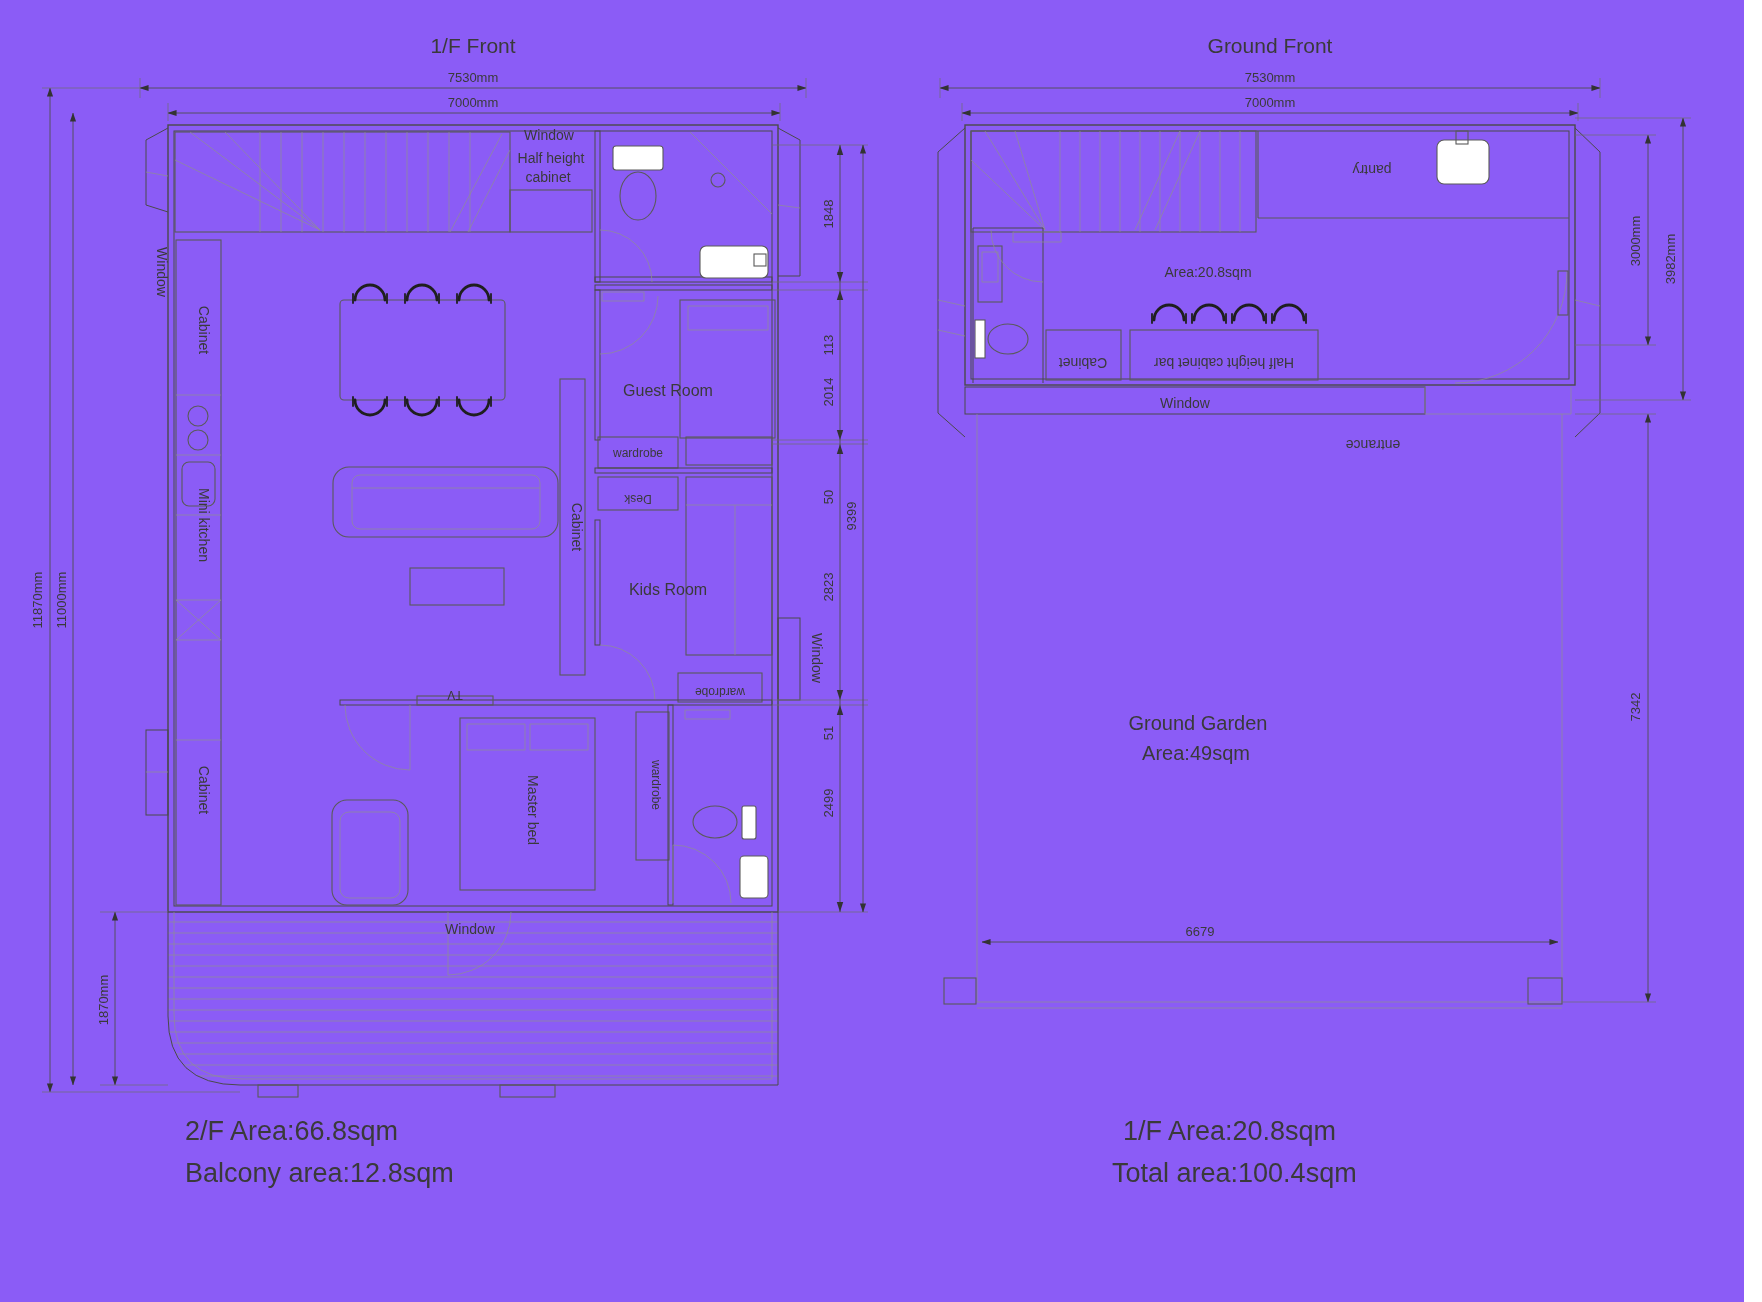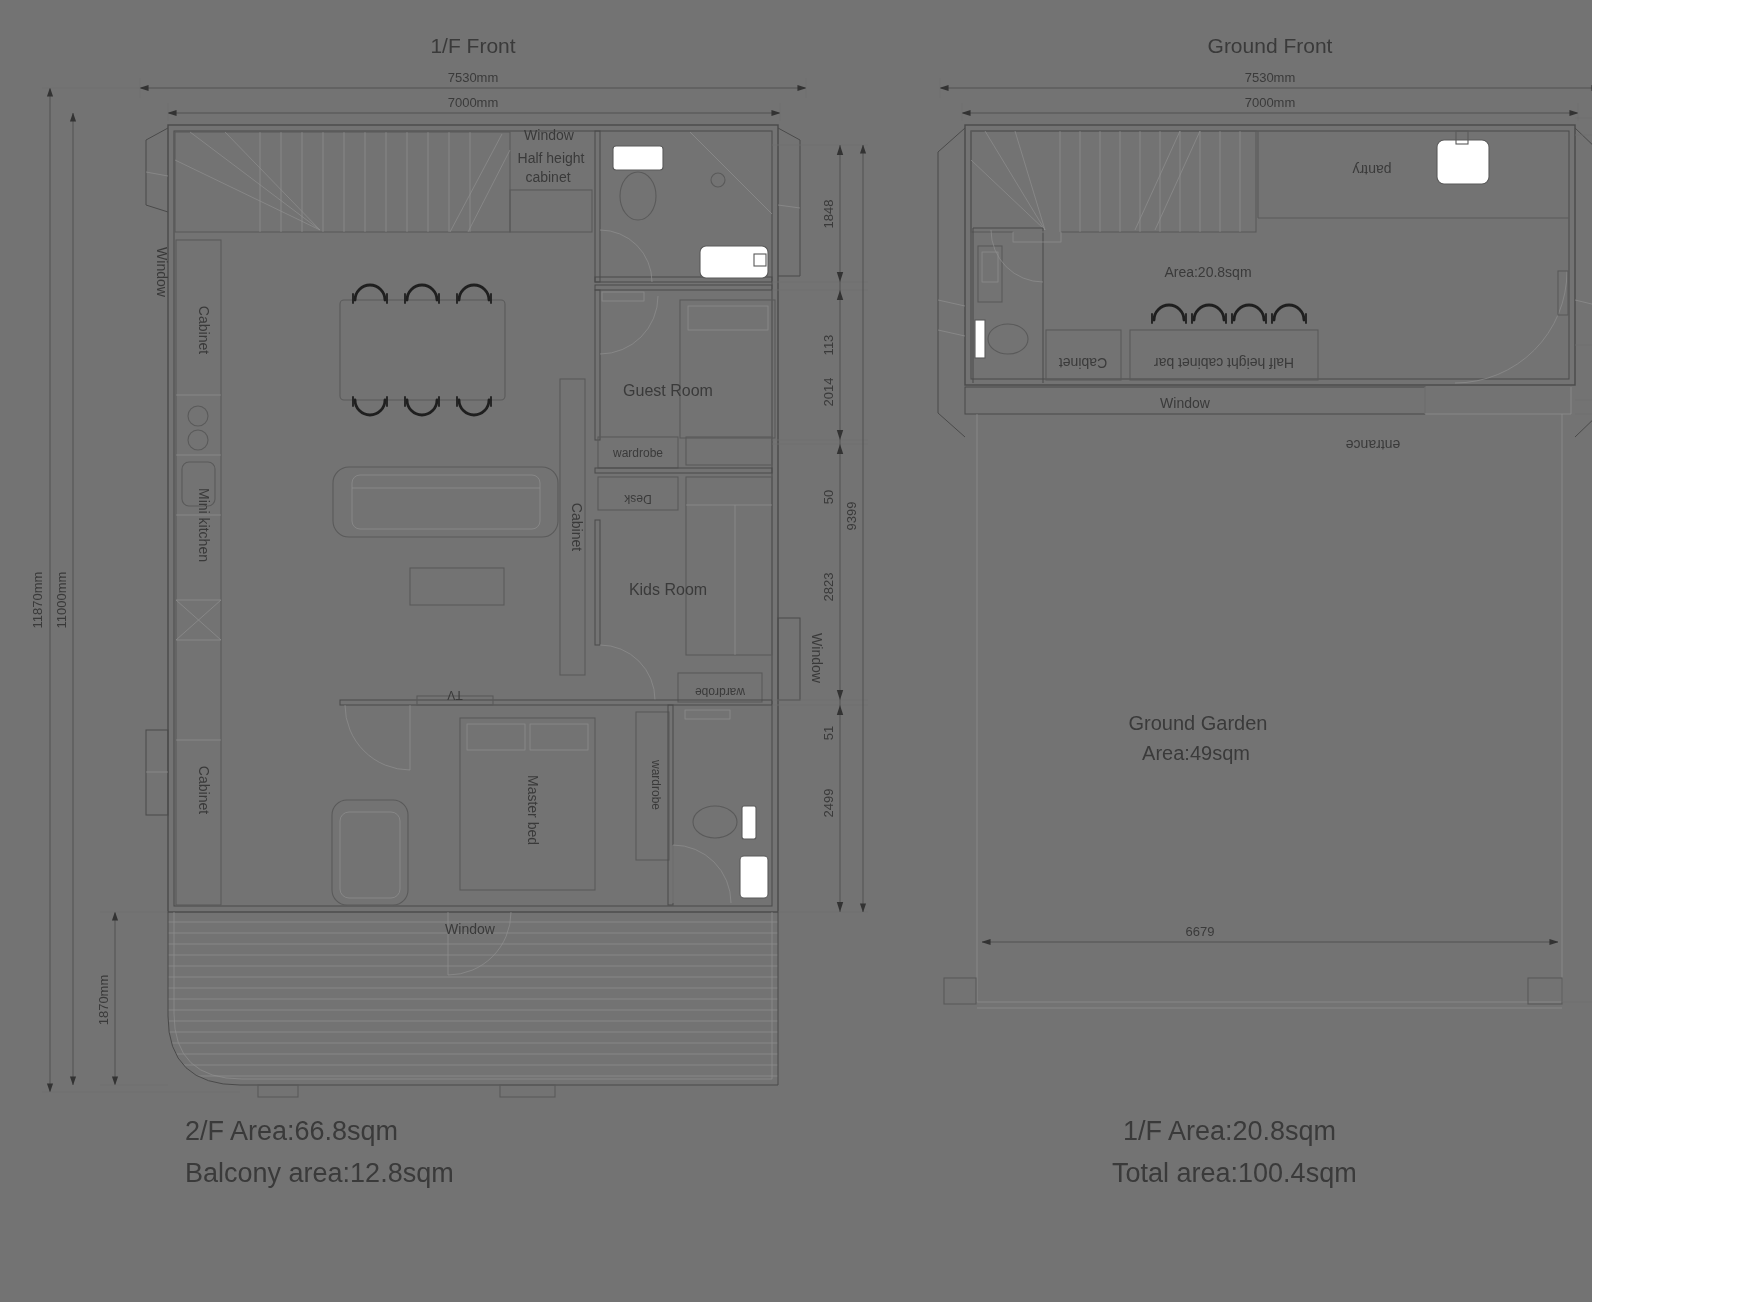--- a/index.html
+++ b/index.html
@@ -1,16 +1,16 @@
 <!DOCTYPE html>
 <html><head>
 <meta charset="utf-8">
 <style>
   html,body{margin:0;padding:0;background:#ffffff;}
-  #stage{position:relative;width:1592px;height:1302px;background:#737373;overflow:hidden;}
+  #stage{position:relative;width:1744px;height:1302px;background:#8b5cf6;overflow:hidden;}
   svg{position:absolute;left:0;top:0;}
   text{fill:#3a3a3a;font-family:"Liberation Sans","DejaVu Sans",sans-serif;}
   .w{stroke:#4a4a4a;stroke-width:1.4;fill:none}
   .w2{stroke:#4a4a4a;stroke-width:1;fill:none}
   .f{stroke:#5a5a5a;stroke-width:1.1;fill:#ffffff}
   .fn{stroke:#5a5a5a;stroke-width:1.1;fill:none}
   .t{stroke:#8f8f8f;stroke-width:.7;fill:none}
   .d{stroke:#4f4f4f;stroke-width:.9;fill:none}
   .dx{stroke:#6f6f6f;stroke-width:.7;fill:none}
   .ch{stroke:#1f1f1f;stroke-width:2.8;fill:none;stroke-linecap:round}

